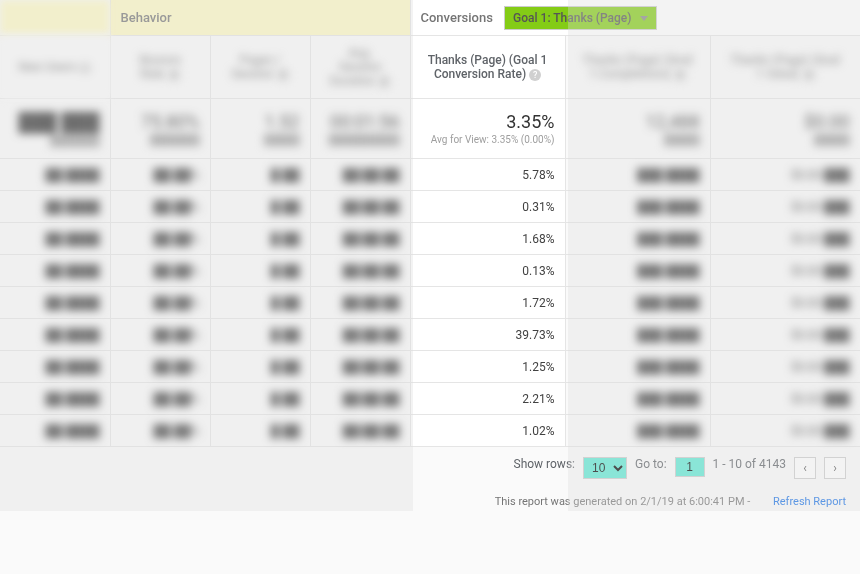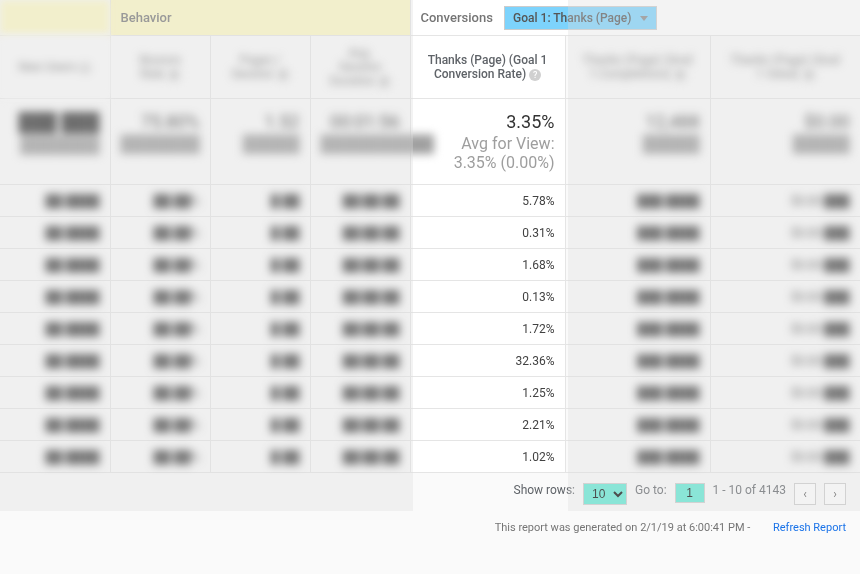--- a/index.html
+++ b/index.html
@@ -36,21 +36,21 @@
     .group-header .conversions-cell {
       padding: 5px 10px;
     }
     .goal-select {
       display: inline-block;
       border: 1px solid #ccc;
       padding: 4px 8px;
       border-radius: 0;
       font-size: 12px;
       color: #555;
-      background: #7dd3fc;
+      background: #84cc16;
       margin-left: 8px;
     }
     .col-header {
       font-weight: 500;
       color: #5f6368;
       font-size: 12px;
       padding: 10px 16px;
       background: #fafafa;
       position: relative;
       height: 46px;
@@ -70,21 +70,21 @@
       vertical-align: middle;
     }
     .summary-row td {
       padding: 12px 10px;
       font-size: 18px;
       color: #333;
       height: 60px;
       vertical-align: top;
     }
     .summary-row .subtext {
-      font-size: 16px;
+      font-size: 10px;
       color: #9e9e9e;
       display: block;
       margin-top: 2px;
     }
     .data-row td { height: 32px; font-size: 12px; color: #424242; }
     .highlight-col {
       background: #fff !important;
       filter: none !important;
     }
     .blurred {
@@ -240,21 +240,21 @@
         <td class="blurred">██:██:██</td>
         <td class="highlight-col">1.72%</td>
         <td class="blurred">███ ████</td>
         <td class="blurred">$0.00 ███</td>
       </tr>
       <tr class="data-row">
         <td class="blurred">██ ████</td>
         <td class="blurred">██.██%</td>
         <td class="blurred">█.██</td>
         <td class="blurred">██:██:██</td>
-        <td class="highlight-col">32.36%</td>
+        <td class="highlight-col">39.73%</td>
         <td class="blurred">███ ████</td>
         <td class="blurred">$0.00 ███</td>
       </tr>
       <tr class="data-row">
         <td class="blurred">██ ████</td>
         <td class="blurred">██.██%</td>
         <td class="blurred">█.██</td>
         <td class="blurred">██:██:██</td>
         <td class="highlight-col">1.25%</td>
         <td class="blurred">███ ████</td>

